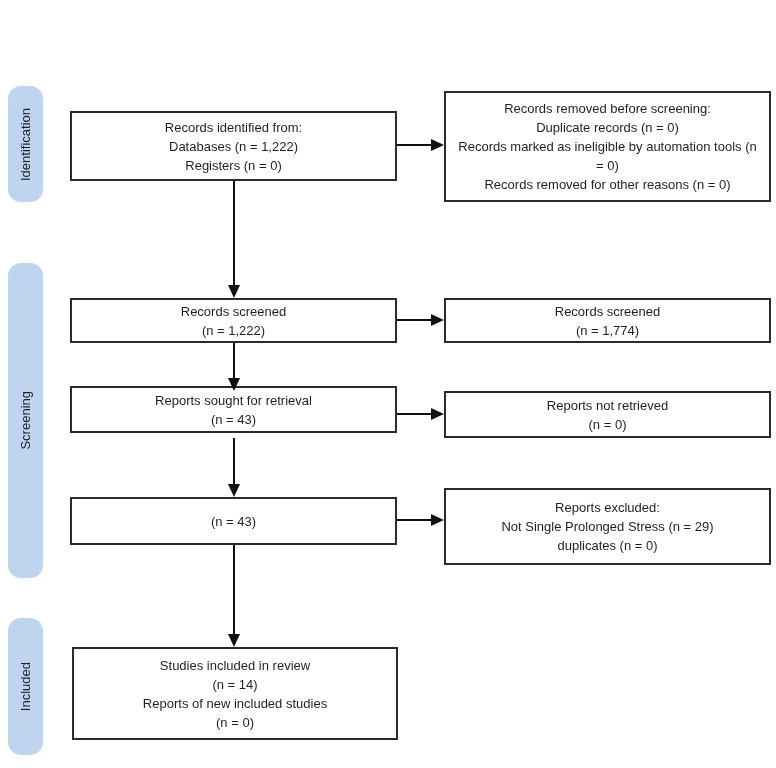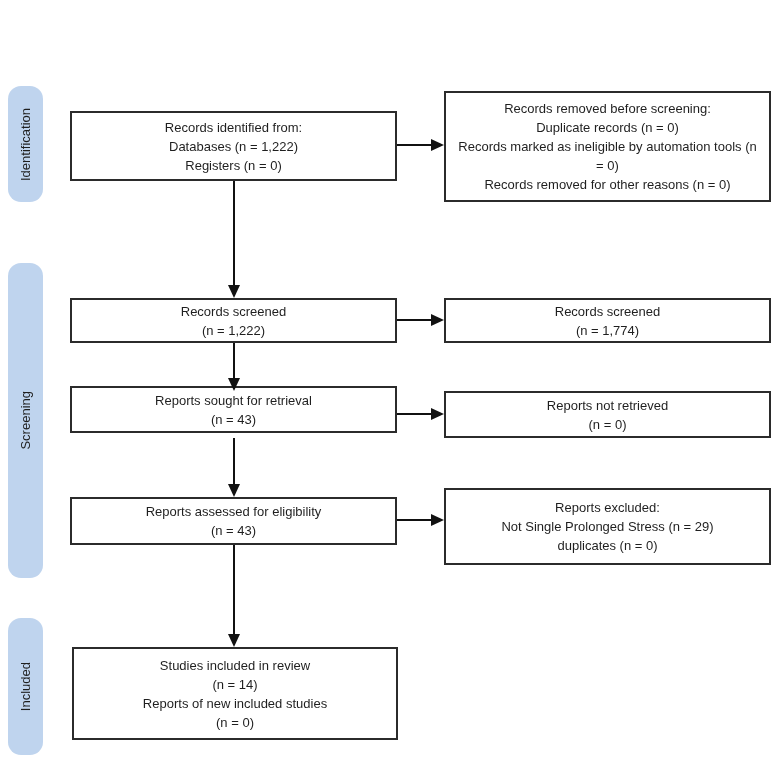--- a/index.html
+++ b/index.html
@@ -108,21 +108,20 @@
   <div class="box" style="left:70px;top:386px;width:327px;height:47px;">
     <div>Reports sought for retrieval</div>
     <div>(n = 43)</div>
   </div>
   <div class="box" style="left:444px;top:391px;width:327px;height:47px;">
     <div>Reports not retrieved</div>
     <div>(n = 0)</div>
   </div>
 
   <div class="box" style="left:70px;top:497px;width:327px;height:48px;">
-    <div>Reports assessed for eligibility</div>
     <div>(n = 43)</div>
   </div>
   <div class="box" style="left:444px;top:488px;width:327px;height:77px;">
     <div>Reports excluded:</div>
     <div>Not Single Prolonged Stress (n = 29)</div>
     <div>duplicates (n = 0)</div>
   </div>
 
   <div class="box" style="left:72px;top:647px;width:326px;height:93px;">
     <div>Studies included in review</div>

